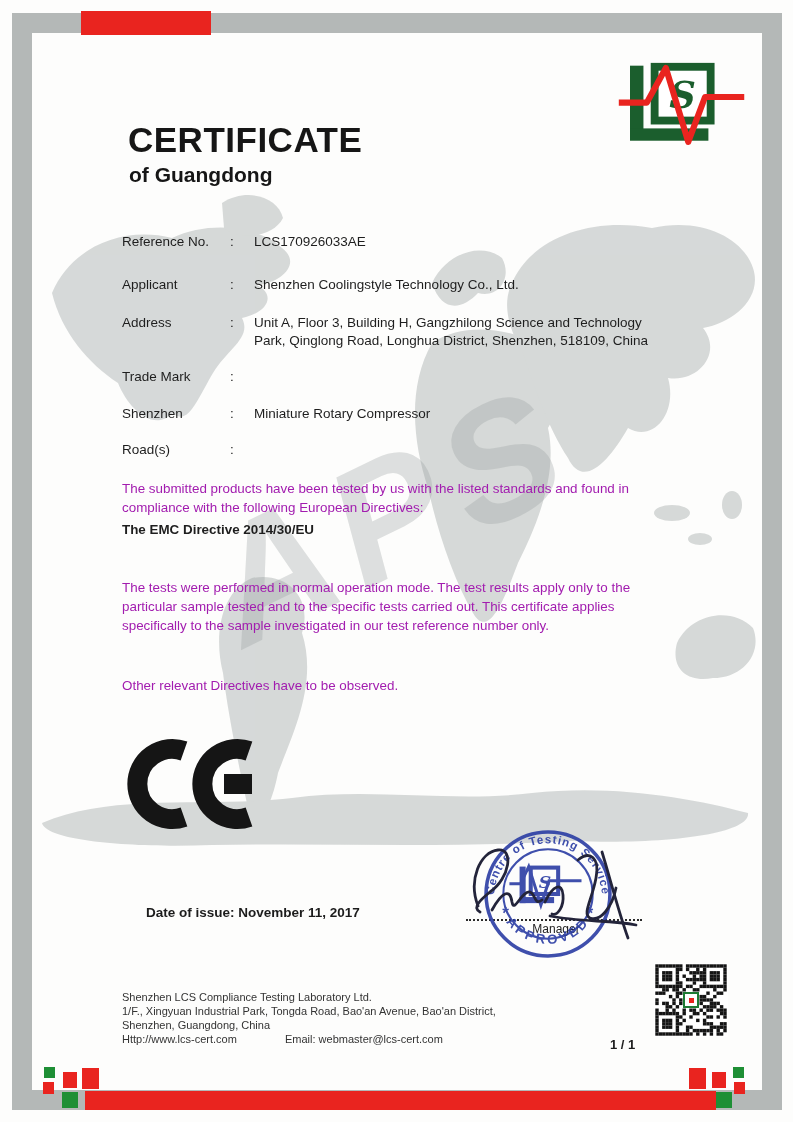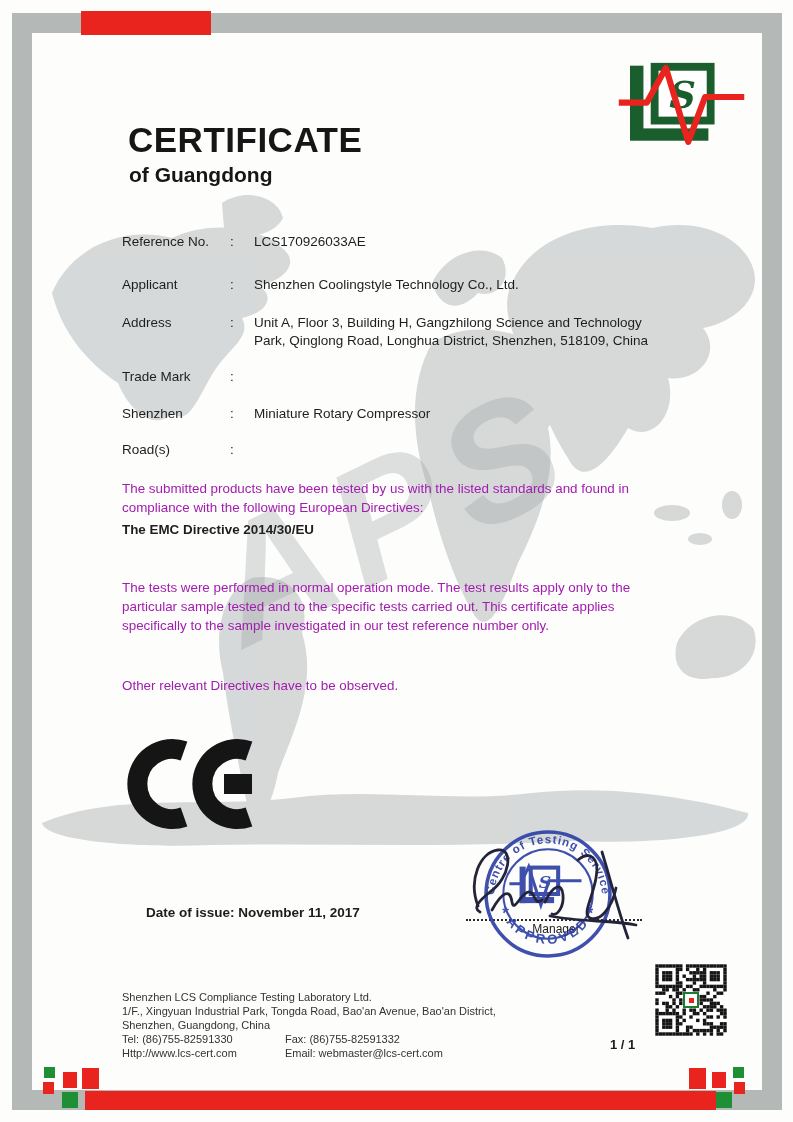--- a/index.html
+++ b/index.html
@@ -162,24 +162,20 @@
       <path d="M128,32 C140,22 150,30 146,50 C142,72 132,86 140,90 C150,94 162,80 166,60"></path>
       <path d="M152,24 C160,50 168,82 178,110"></path>
       <path d="M100,88 C130,94 160,92 186,97"></path>
     </g>
   </svg>
 
   <div class="abs footer">
     <div>Shenzhen LCS Compliance Testing Laboratory Ltd.</div>
     <div>1/F., Xingyuan Industrial Park, Tongda Road, Bao'an Avenue, Bao'an District,</div>
     <div>Shenzhen, Guangdong, China</div>
-    <div class="row2">
-      <span class="c1">Tel: (86)755-82591330</span>
-      <span>Fax: (86)755-82591332</span>
-    </div>
     <div class="row2">
       <span class="c1">Http://www.lcs-cert.com</span>
       <span>Email: webmaster@lcs-cert.com</span>
     </div>
   </div>
 
   <div class="abs qr"><svg width="74" height="74" viewBox="0 0 74 74">
         <rect width="74" height="74" fill="#fff"></rect>
         <rect x="25.1" y="1.3" width="3.4" height="3.4" fill="#141414"></rect>
         <rect x="31.9" y="1.3" width="3.4" height="3.4" fill="#141414"></rect>

